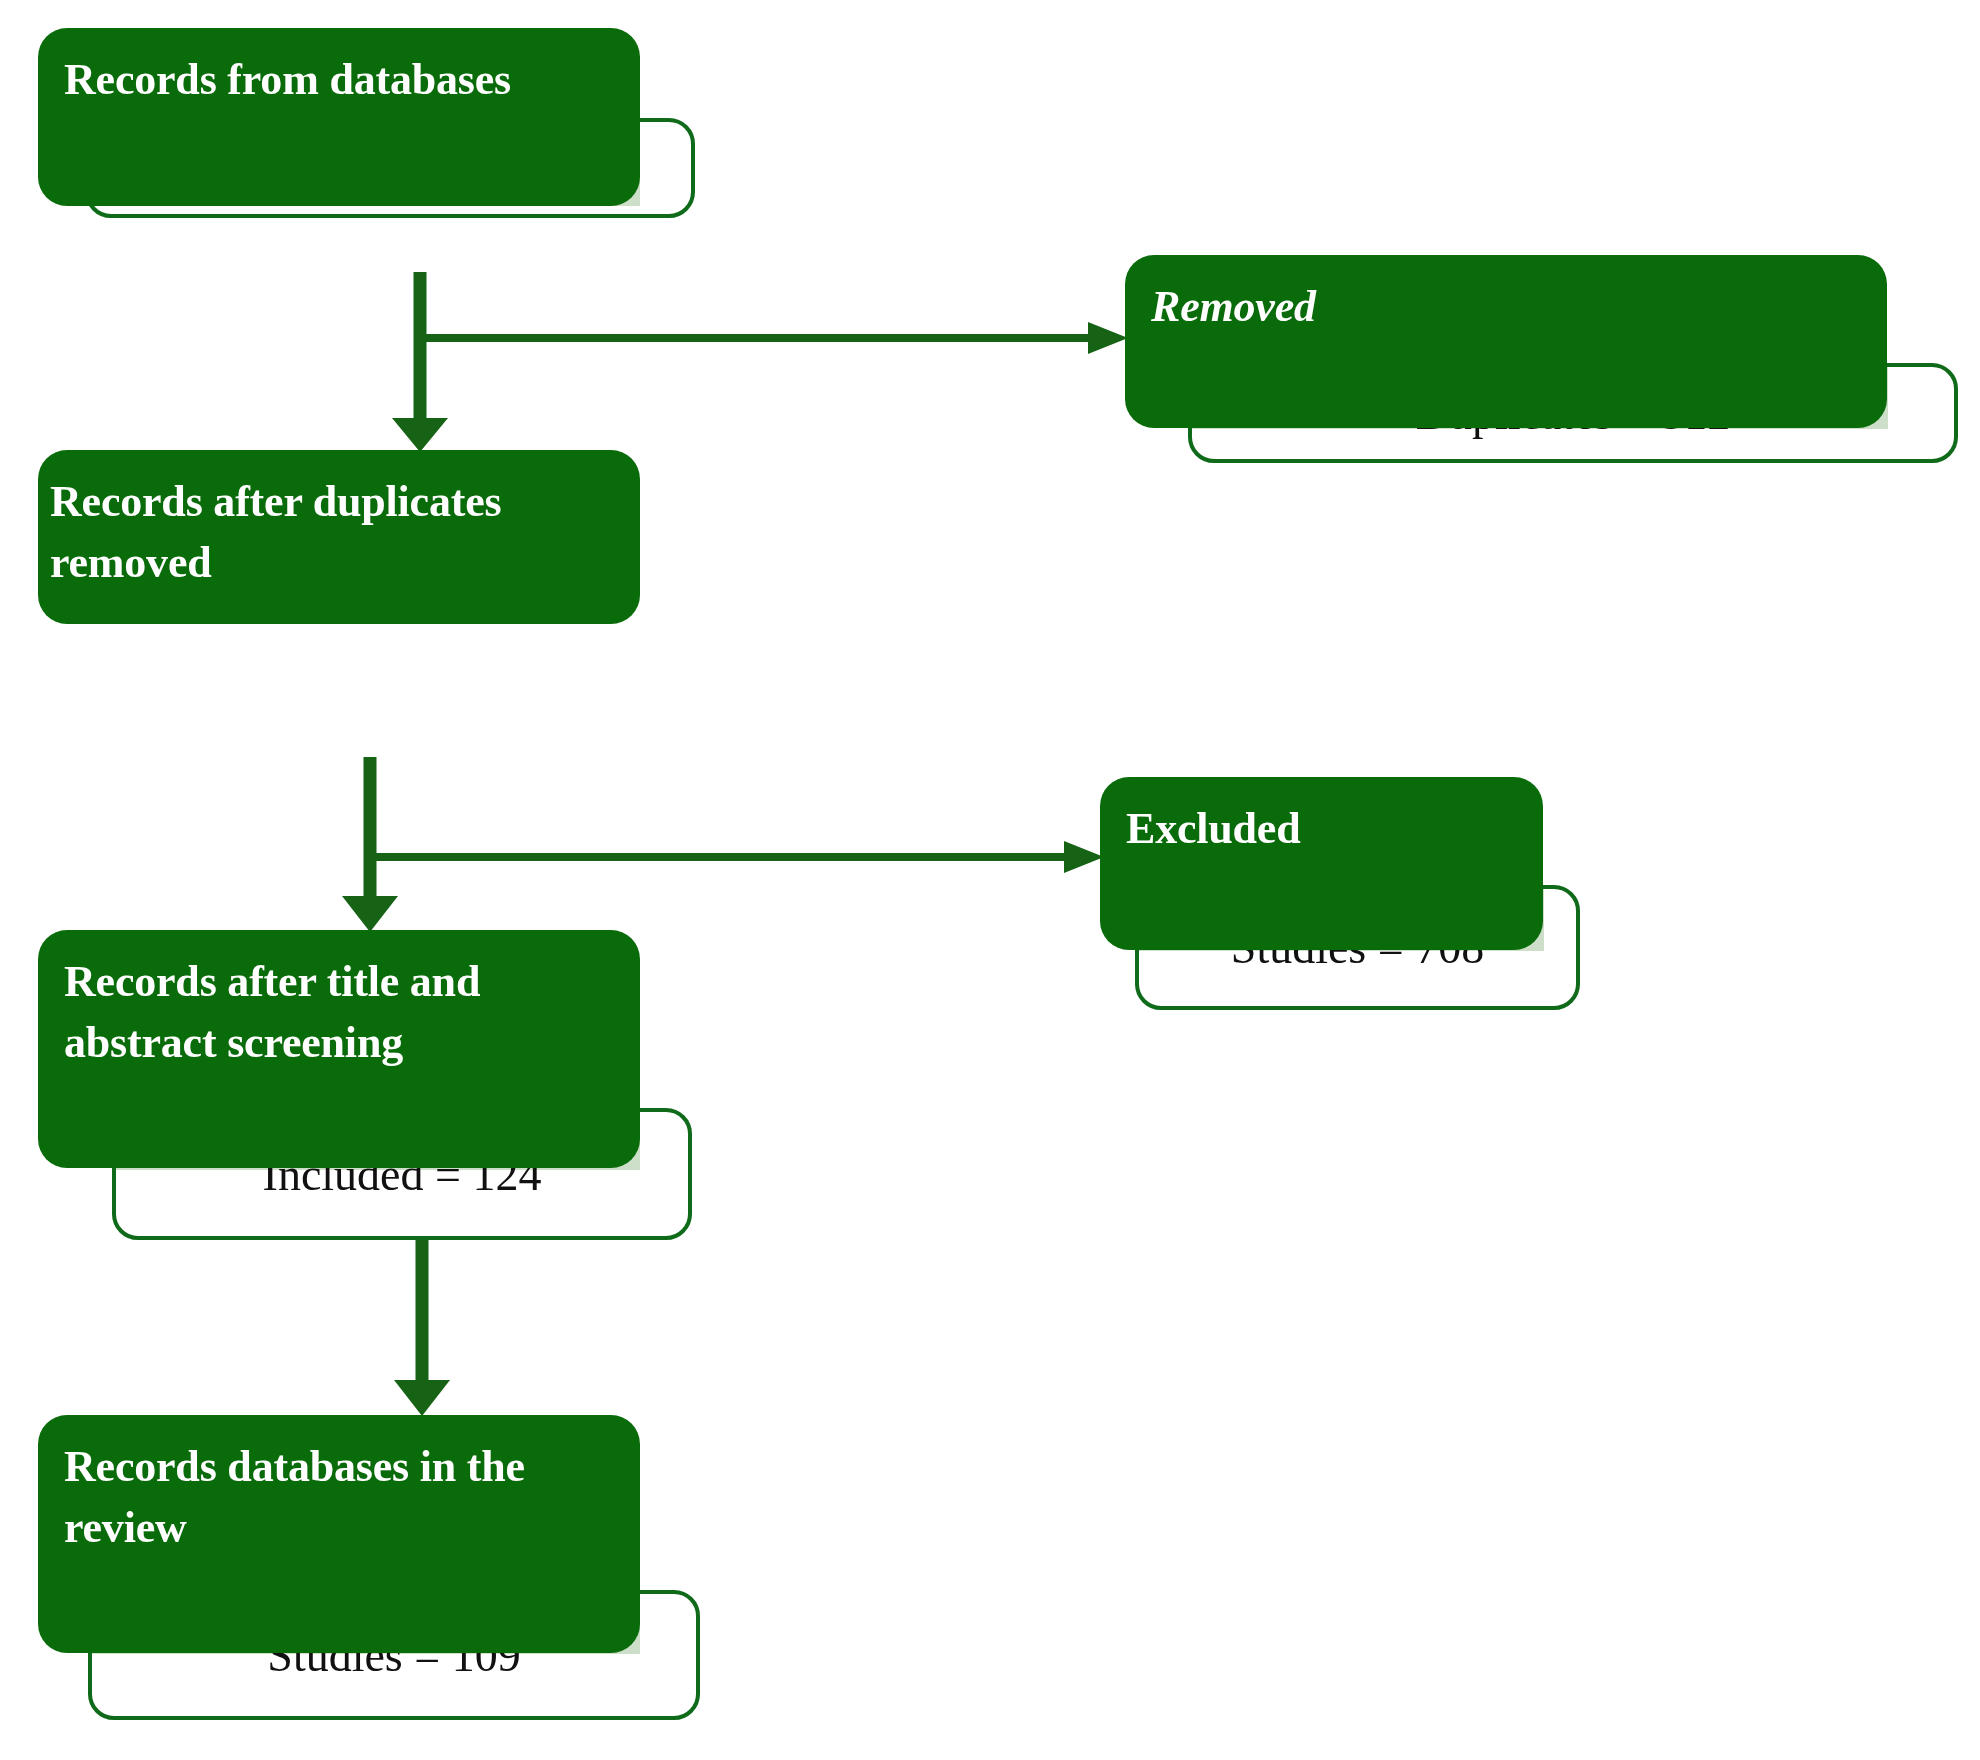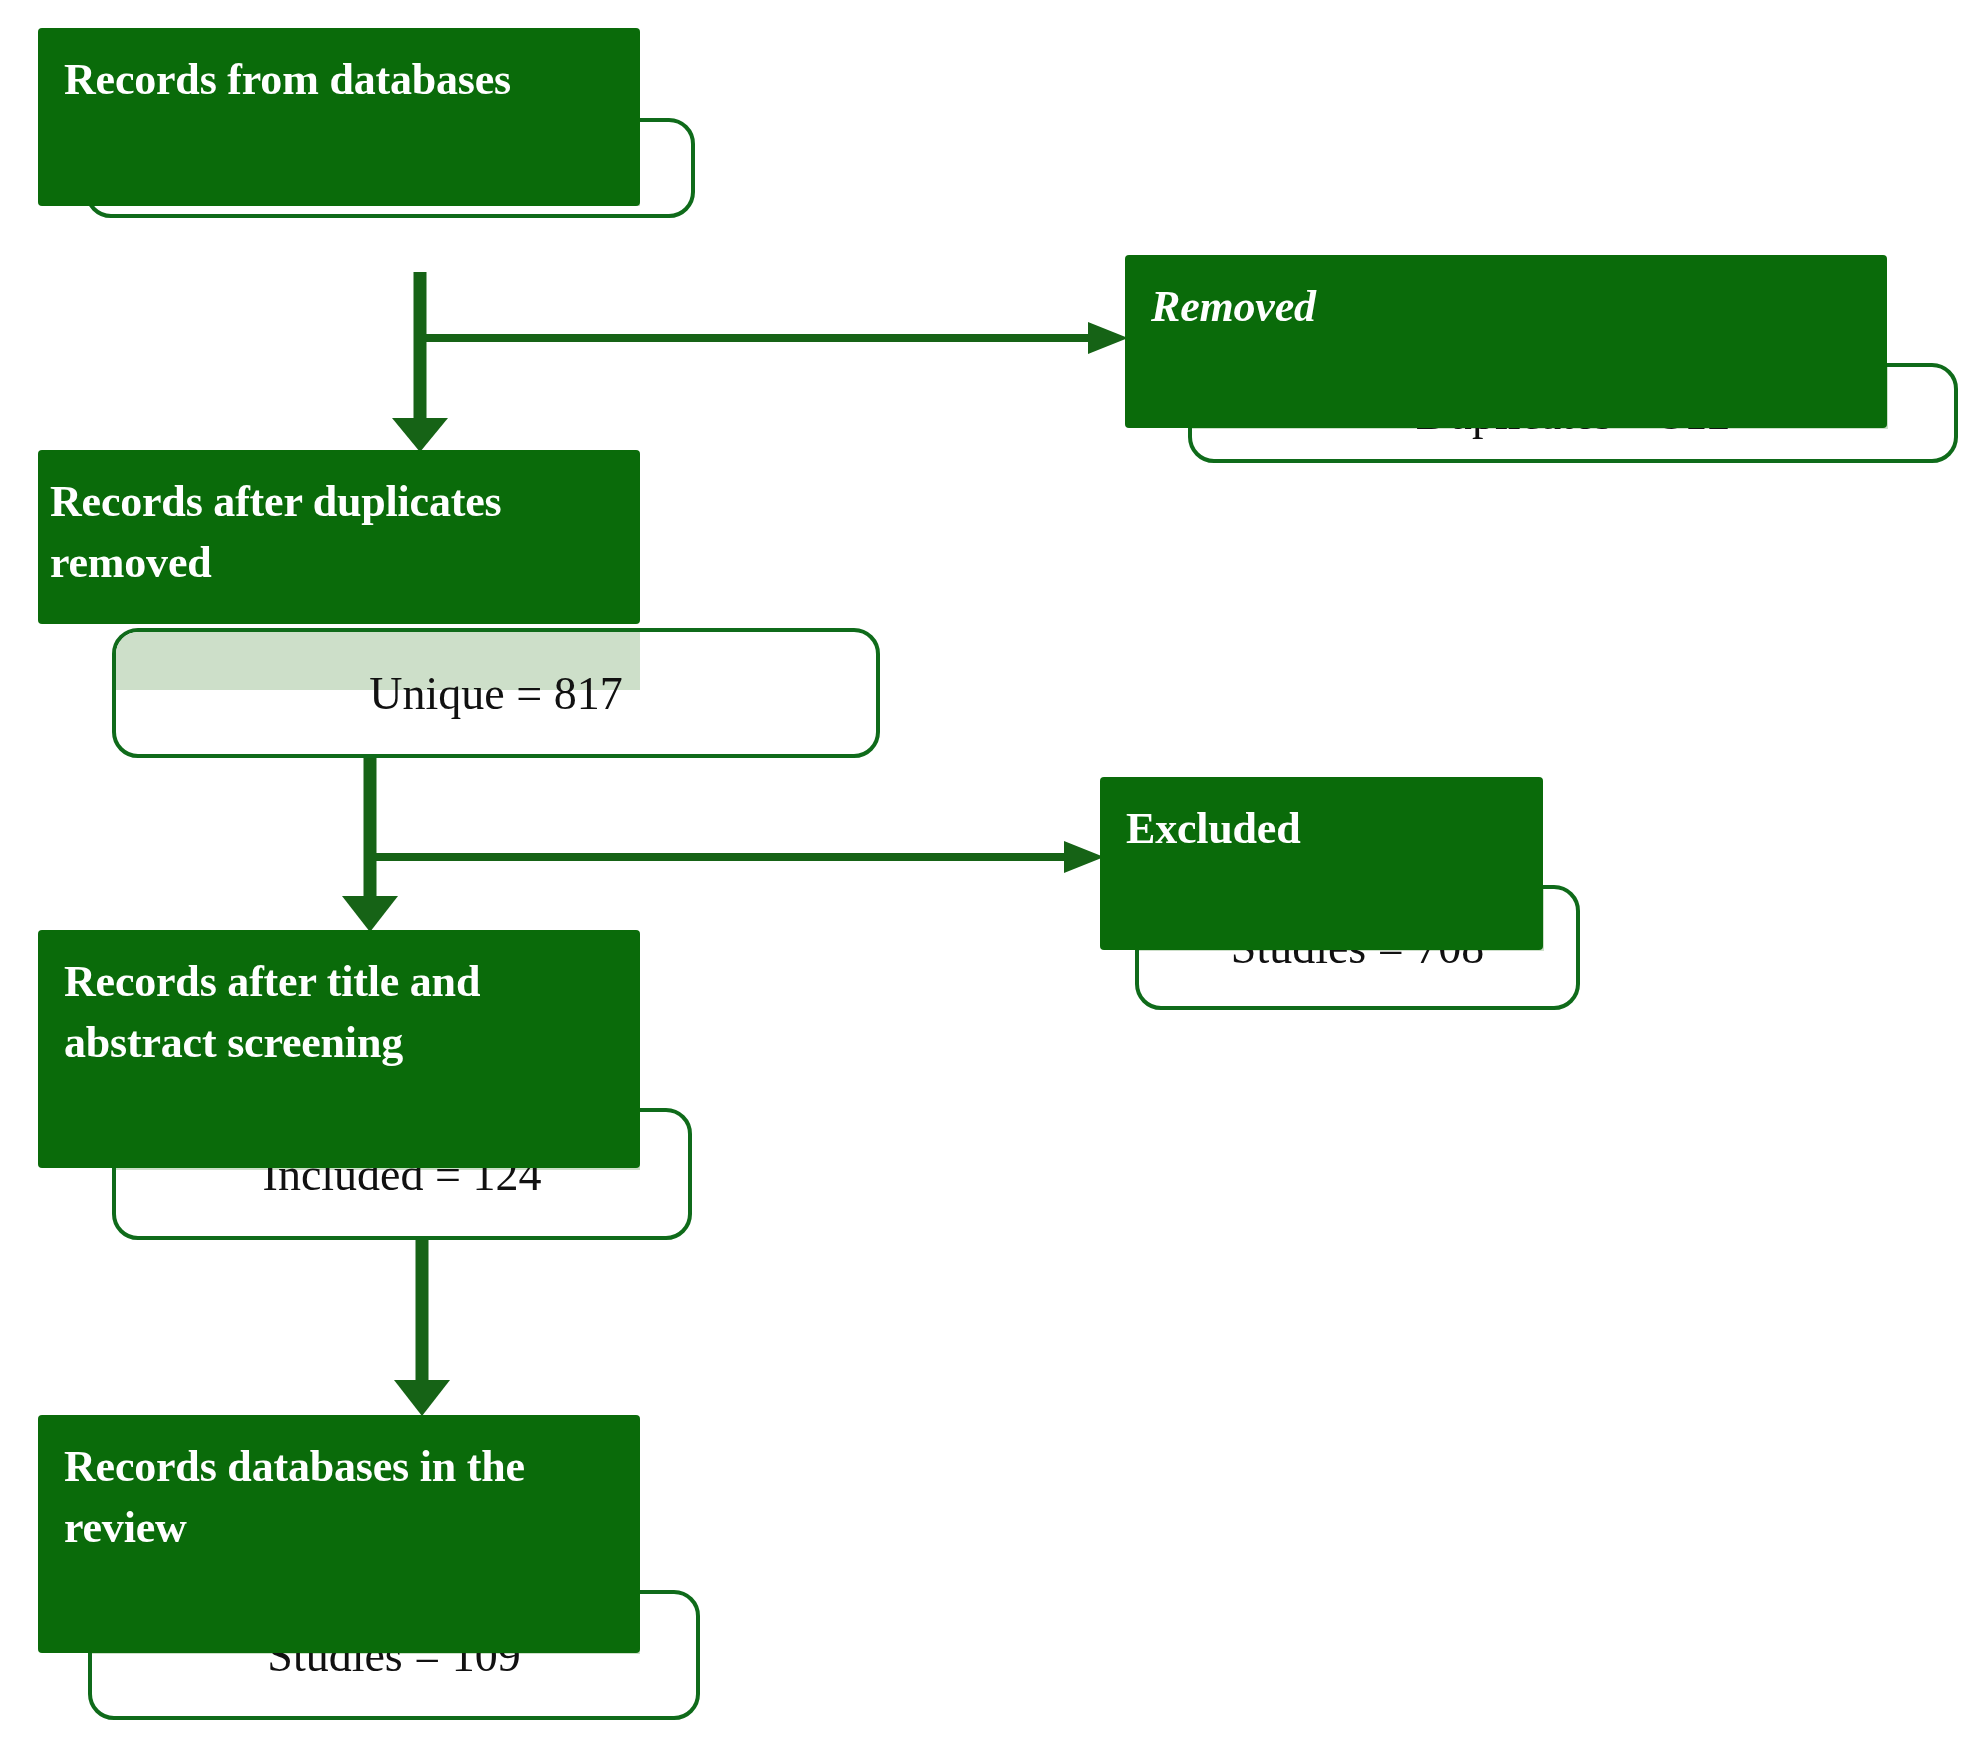--- a/index.html
+++ b/index.html
@@ -23,21 +23,21 @@
     left: 0;
     top: 0;
     width: 1980px;
     height: 1760px;
     pointer-events: none;
   }
   
   .hdr {
     position: absolute;
     background: #0a6b0a;
-    border-radius: 4px;
+    border-radius: 29px;
     box-sizing: border-box;
     color: #ffffff;
     font-family: "Liberation Serif", serif;
     font-weight: bold;
     font-size: 44px;
     line-height: 1.38;
     padding: 22px 26px 10px 26px;
     letter-spacing: -0.2px;
     z-index: 2;
   }
@@ -119,24 +119,20 @@
     <span>Removed</span>
   </div>
   <div class="val" style="left:1188px; top:363px; width:770px; height:100px;">
     <div class="tint" style="left:0px; top:0px; width:696px; height:62px;"></div>
     <span class="txt">Duplicates = 512</span>
   </div>
 
   <div class="hdr" style="left:38px; top:450px; width:602px; height:174px;padding-left:12px;">
     <span>Records after duplicates removed</span>
   </div>
-  <div class="val" style="left:112px; top:628px; width:768px; height:130px;">
-    <div class="tint" style="left:0px; top:0px; width:524px; height:58px;"></div>
-    <span class="txt">Unique = 817</span>
-  </div>
 
   <div class="hdr" style="left:1100px; top:777px; width:443px; height:173px;">
     <span>Excluded</span>
   </div>
   <div class="val" style="left:1135px; top:885px; width:445px; height:125px;">
     <div class="tint" style="left:0px; top:0px; width:405px; height:62px;"></div>
     <span class="txt">Studies = 708</span>
   </div>
 
   <div class="hdr" style="left:38px; top:930px; width:602px; height:238px;">

